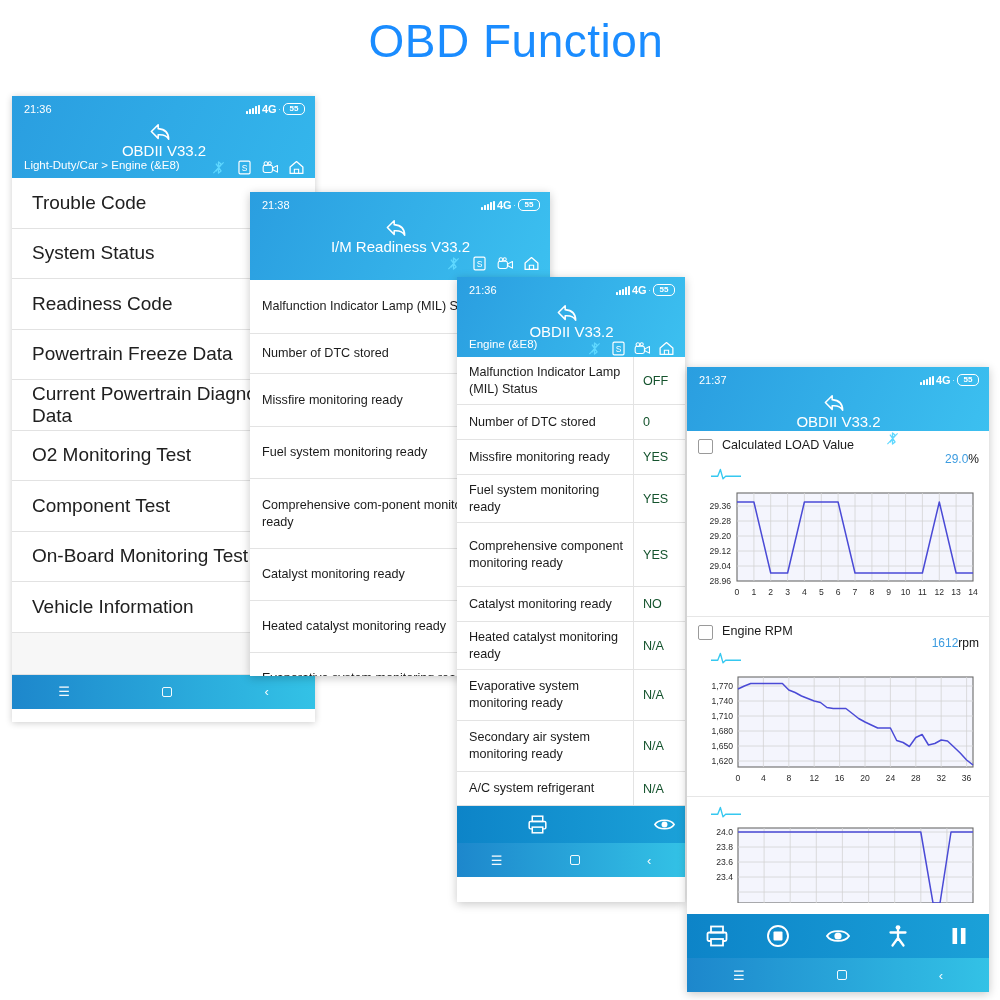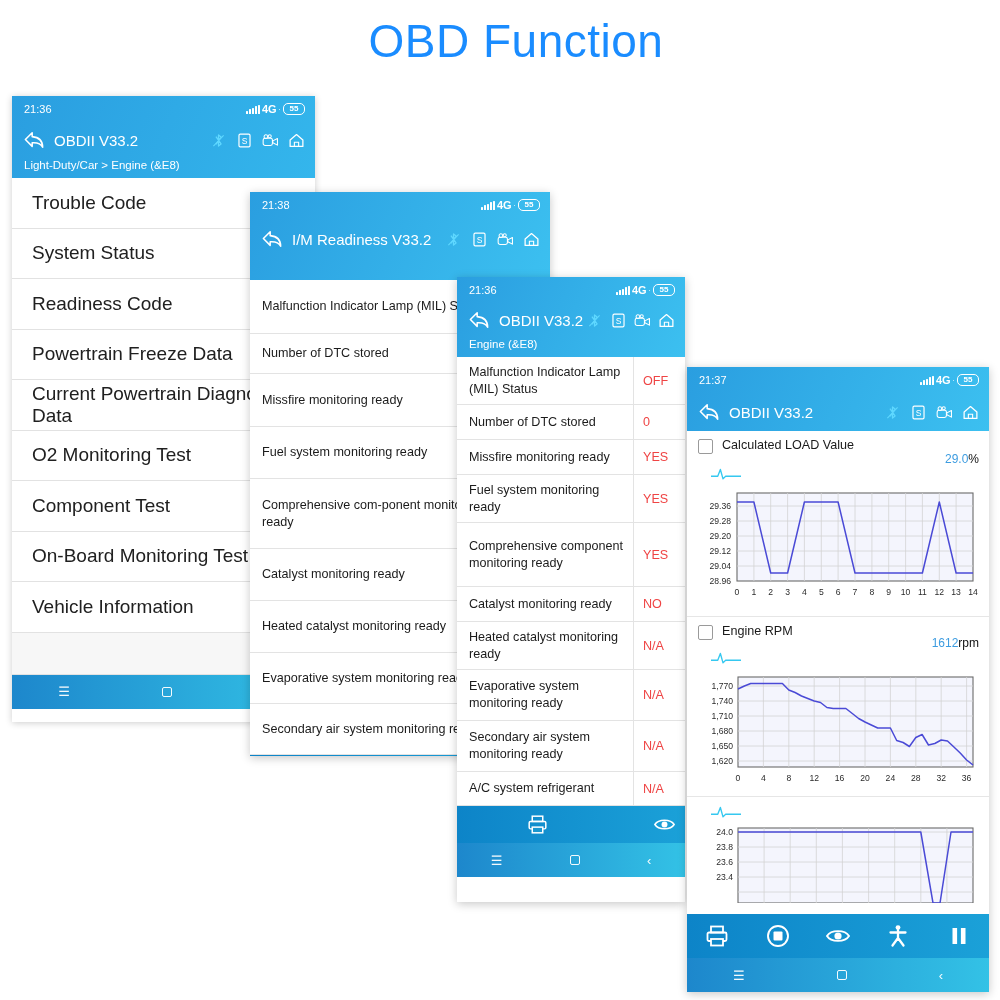--- a/index.html
+++ b/index.html
@@ -46,20 +46,21 @@
     padding: 0 3px; height: 12px; min-width: 22px;
     display: inline-flex; align-items: center; justify-content: center;
     font-size: 8px; font-weight: 700; line-height: 1;
   }
 
   .titlebar {
     display: flex; align-items: center;
     padding: 0 10px 0 11px;
     color: #fff;
     height: 36px;
+    flex-direction: column;
   }
   .back-arrow { width: 22px; height: 20px; flex: 0 0 auto; margin-right: 9px; }
   .app-title { font-size: 15px; font-weight: 400; white-space: nowrap; }
   .title-icons { margin-left: auto; display: flex; align-items: center; gap: 9px; }
   .ticon { width: 17px; height: 17px; display:block; }
 
   .breadcrumb {
     color: #ffffff; font-size: 11.5px; font-weight: 500;
     padding: 1px 0 7px 12px;
   }
@@ -86,21 +87,21 @@
     flex: 1 1 auto;
     font-size: 12.6px; color: #1b1b1b; line-height: 1.32;
     padding: 9px 6px 9px 12px;
     display: flex; align-items: center;
   }
   .row-value {
     flex: 0 0 52px;
     border-left: 1px solid #e3e3e3;
     display: flex; align-items: center; justify-content: flex-start;
     padding-left: 9px;
-    font-size: 12.6px; color: #ef4444;
+    font-size: 12.6px; color: #14532d;
   }
 
   
   .actionbar {
     display: flex; align-items: center; justify-content: space-around;
     height: 36px;
     background: linear-gradient(to right, #0d84c8, #1ba1d8);
   }
   .actionbar.center-one { justify-content: center; }
   .act { width: 21px; height: 21px; display:block; }
@@ -197,21 +198,21 @@
       <div class="menu-blank"></div>
     </div>
 
     <div class="navbar" style="height:34px;">
       <span>☰</span>
       <span class="nav-sq"></span>
       <span>‹</span>
     </div>
   </div>
 
-  <div class="panel shadow-soft" style="left:250px; top:192px; width:300px; height:564px;">
+  <div class="panel shadow-soft" style="left:250px; top:192px; width:300px; height:484px;">
     <div style="background:linear-gradient(115deg,#2a9ee0,#3cc0f0);">
       <div class="statusbar">
         <span>21:38</span>
         <span class="sb-right">
           <span class="sig">
               <i></i>
               <i></i>
               <i></i>
               <i></i>
               <i></i>

